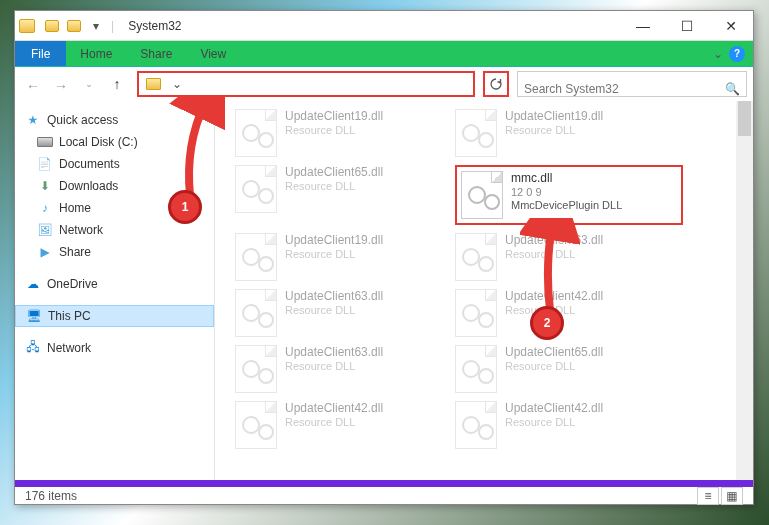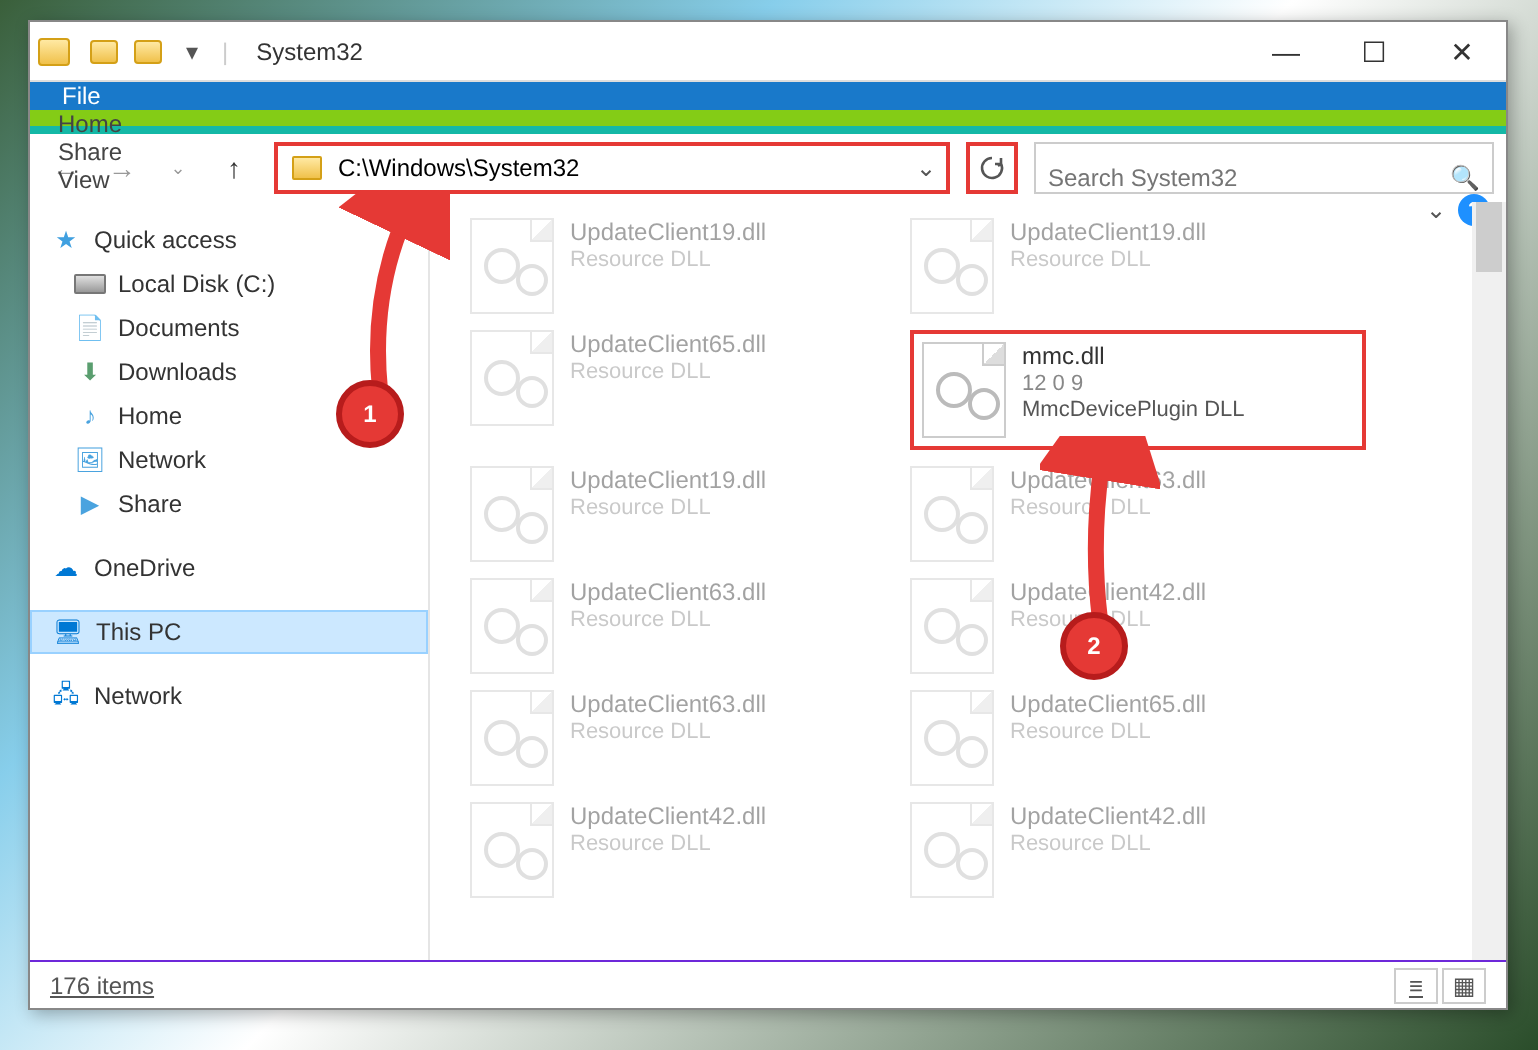--- a/index.html
+++ b/index.html
@@ -6,21 +6,21 @@
 body{background:linear-gradient(135deg,#3a5f3a 0%,#87ceeb 30%,#fff 50%,#2a4d2a 100%);width:769px;height:525px;overflow:hidden;position:relative;}
 .window{position:absolute;left:14px;top:10px;width:740px;height:495px;background:#fff;border:1px solid #888;box-shadow:2px 2px 8px rgba(0,0,0,.3);display:flex;flex-direction:column;}
 .titlebar{height:30px;display:flex;align-items:center;background:#fff;border-bottom:1px solid #ddd;}
 .titlebar-icons{display:flex;align-items:center;padding-left:4px;gap:2px;}
 .folder-ico{width:16px;height:14px;background:linear-gradient(#ffe9a3,#f0c14b);border:1px solid #d4a017;border-radius:2px;}
 .qat{display:flex;gap:4px;align-items:center;margin-left:6px;}
 .qat-btn{width:18px;height:18px;display:flex;align-items:center;justify-content:center;color:#555;}
 .title-text{margin-left:8px;color:#333;font-size:12px;}
 .win-controls{margin-left:auto;display:flex;}
 .win-btn{width:44px;height:29px;display:flex;align-items:center;justify-content:center;color:#333;font-size:14px;}
-.ribbon-tabs{height:26px;display:flex;align-items:stretch;background:#84cc16;border-bottom:4px solid #14b8a6;position:relative;flex-direction:column;}
+.ribbon-tabs{height:26px;display:flex;align-items:stretch;background:#22c55e;border-bottom:1px solid #14b8a6;position:relative;}
 .file-tab{background:#1979ca;color:#fff;padding:0 16px;display:flex;align-items:center;}
 .tab{padding:0 14px;display:flex;align-items:center;color:#444;}
 .ribbon-right{margin-left:auto;display:flex;align-items:center;padding-right:8px;gap:6px;}
 .help-ico{width:16px;height:16px;border-radius:50%;background:#1e90ff;color:#fff;display:flex;align-items:center;justify-content:center;font-size:10px;font-weight:bold;}
 .navbar{height:34px;display:flex;align-items:center;padding:0 6px;gap:4px;}
 .nav-arrow{width:24px;height:24px;display:flex;align-items:center;justify-content:center;color:#999;font-size:14px;}
 .nav-arrow.enabled{color:#333;}
 .addr-wrap{flex:1;display:flex;align-items:center;height:26px;border:2.5px solid #e53935;background:#fff;margin:0 4px;}
 .addr-ico{width:20px;height:20px;margin:0 4px;display:flex;align-items:center;justify-content:center;}
 .addr-input{flex:1;border:none;outline:none;font-size:12px;padding:0 2px;}
@@ -44,21 +44,21 @@
 .file-row{display:flex;margin-bottom:8px;}
 .file-item{display:flex;width:220px;gap:8px;align-items:flex-start;opacity:.45;}
 .file-item.highlighted{opacity:1;border:2.5px solid #e53935;padding:4px;width:228px;}
 .file-thumb{width:42px;height:48px;background:#fff;border:1px solid #ccc;position:relative;flex-shrink:0;}
 .file-thumb::before{content:"";position:absolute;right:0;top:0;width:10px;height:10px;background:linear-gradient(135deg,#fff 50%,#ddd 50%);border-left:1px solid #ccc;border-bottom:1px solid #ccc;}
 .gear{position:absolute;left:6px;top:14px;width:18px;height:18px;border:2px solid #bbb;border-radius:50%;}
 .gear::after{content:"";position:absolute;left:14px;top:6px;width:12px;height:12px;border:2px solid #bbb;border-radius:50%;}
 .file-meta{display:flex;flex-direction:column;gap:1px;}
 .file-name{color:#333;font-size:12px;}
 .file-sub{color:#888;font-size:11px;}
-.statusbar{height:24px;border-top:1px solid #6d28d9;display:flex;align-items:center;padding:0 10px;color:#555;font-size:11px;text-decoration:underline;}
+.statusbar{height:24px;border-top:7px solid #6d28d9;display:flex;align-items:center;padding:0 10px;color:#555;font-size:11px;}
 .status-right{margin-left:auto;display:flex;gap:2px;}
 .view-btn{width:22px;height:18px;border:1px solid #ccc;display:flex;align-items:center;justify-content:center;}
 .callout{position:absolute;width:34px;height:34px;border-radius:50%;background:#e53935;border:3px solid #b71c1c;color:#fff;font-size:18px;font-weight:bold;display:flex;align-items:center;justify-content:center;z-index:10;}
 .arrow-svg{position:absolute;z-index:9;}
 svg{display:block;}
 </style>
 </head>
 <body>
 
 <div class="window">
@@ -98,21 +98,20 @@
 
   <div class="navbar">
     <div class="nav-arrow">←</div>
     <div class="nav-arrow">→</div>
     <div class="nav-arrow" style="font-size:9px;">⌄</div>
     <div class="nav-arrow enabled">↑</div>
     <div class="addr-wrap">
       <div class="addr-ico">
           <div class="folder-small"></div>
         </div>
-      <input class="addr-input" value="C:\Windows\System32" style="">
       <div class="addr-drop">⌄</div>
     </div>
     <div class="refresh-btn">
       <svg width="14" height="14" viewBox="0 0 14 14">
           <path d="M7 2a5 5 0 1 0 4.5 2.8L10 6M11.5 2v3h-3" fill="none" stroke="#555" stroke-width="1.3"></path>
         </svg>
     </div>
     <div class="search-box">
       <input placeholder="Search System32" style="">
       <span style="color:#888;">🔍</span>

